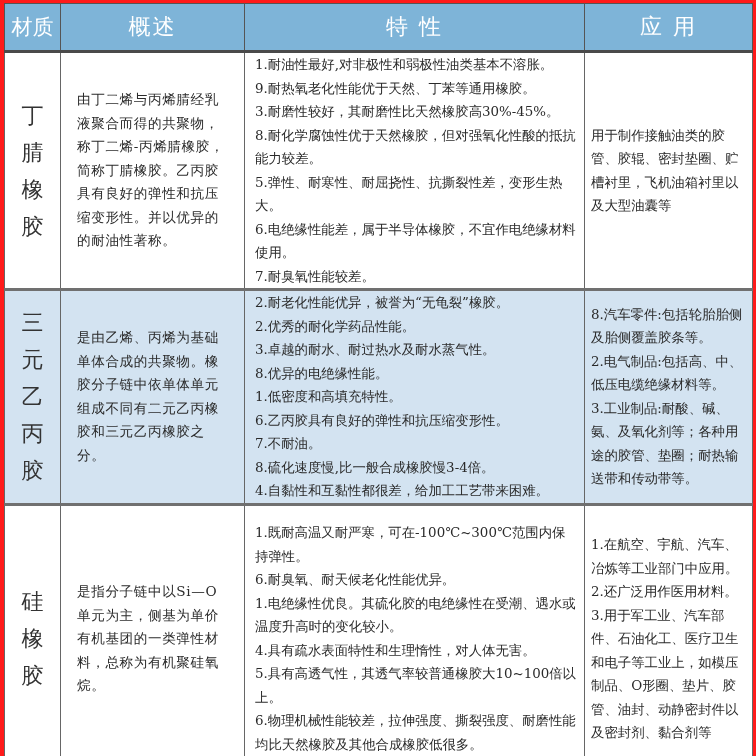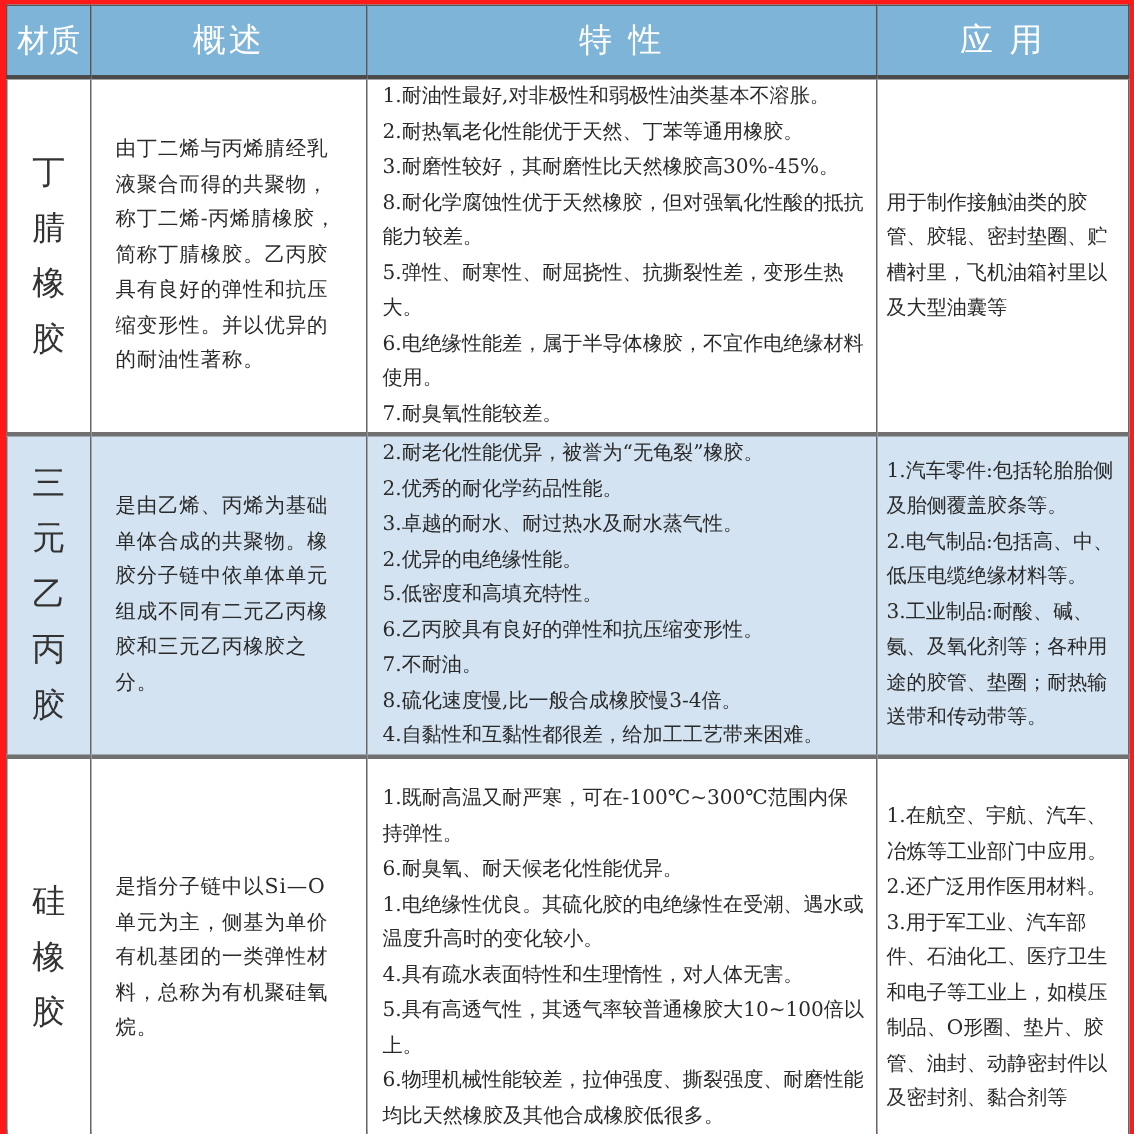--- a/index.html
+++ b/index.html
@@ -48,21 +48,21 @@
     <tr class="row-1">
       <td class="material">
         <span>丁</span>
         <span>腈</span>
         <span>橡</span>
         <span>胶</span>
       </td>
       <td class="overview">由丁二烯与丙烯腈经乳液聚合而得的共聚物，称丁二烯-丙烯腈橡胶，简称丁腈橡胶。乙丙胶具有良好的弹性和抗压缩变形性。并以优异的的耐油性著称。</td>
       <td class="props">
         <div>1.耐油性最好,对非极性和弱极性油类基本不溶胀。</div>
-        <div>2.耐热氧老化性能优于天然、丁苯等通用橡胶。</div>
+        <div>9.耐热氧老化性能优于天然、丁苯等通用橡胶。</div>
         <div>3.耐磨性较好，其耐磨性比天然橡胶高30%-45%。</div>
         <div>8.耐化学腐蚀性优于天然橡胶，但对强氧化性酸的抵抗能力较差。</div>
         <div>5.弹性、耐寒性、耐屈挠性、抗撕裂性差，变形生热大。</div>
         <div>6.电绝缘性能差，属于半导体橡胶，不宜作电绝缘材料使用。</div>
         <div>7.耐臭氧性能较差。</div>
       </td>
       <td class="apps">
         <div>用于制作接触油类的胶管、胶辊、密封垫圈、贮槽衬里，飞机油箱衬里以及大型油囊等</div>
       </td>
     </tr>
@@ -73,29 +73,29 @@
         <span>元</span>
         <span>乙</span>
         <span>丙</span>
         <span>胶</span>
       </td>
       <td class="overview">是由乙烯、丙烯为基础单体合成的共聚物。橡胶分子链中依单体单元组成不同有二元乙丙橡胶和三元乙丙橡胶之分。</td>
       <td class="props">
         <div>2.耐老化性能优异，被誉为“无龟裂”橡胶。</div>
         <div>2.优秀的耐化学药品性能。</div>
         <div>3.卓越的耐水、耐过热水及耐水蒸气性。</div>
-        <div>2.优异的电绝缘性能。</div>
-        <div>5.低密度和高填充特性。</div>
+        <div>8.优异的电绝缘性能。</div>
+        <div>1.低密度和高填充特性。</div>
         <div>6.乙丙胶具有良好的弹性和抗压缩变形性。</div>
         <div>7.不耐油。</div>
         <div>8.硫化速度慢,比一般合成橡胶慢3-4倍。</div>
         <div>4.自黏性和互黏性都很差，给加工工艺带来困难。</div>
       </td>
       <td class="apps">
-        <div>1.汽车零件:包括轮胎胎侧及胎侧覆盖胶条等。</div>
+        <div>8.汽车零件:包括轮胎胎侧及胎侧覆盖胶条等。</div>
         <div>2.电气制品:包括高、中、低压电缆绝缘材料等。</div>
         <div>3.工业制品:耐酸、碱、氨、及氧化剂等；各种用途的胶管、垫圈；耐热输送带和传动带等。</div>
       </td>
     </tr>
 
     <tr class="row-3">
       <td class="material">
         <span>硅</span>
         <span>橡</span>
         <span>胶</span>

